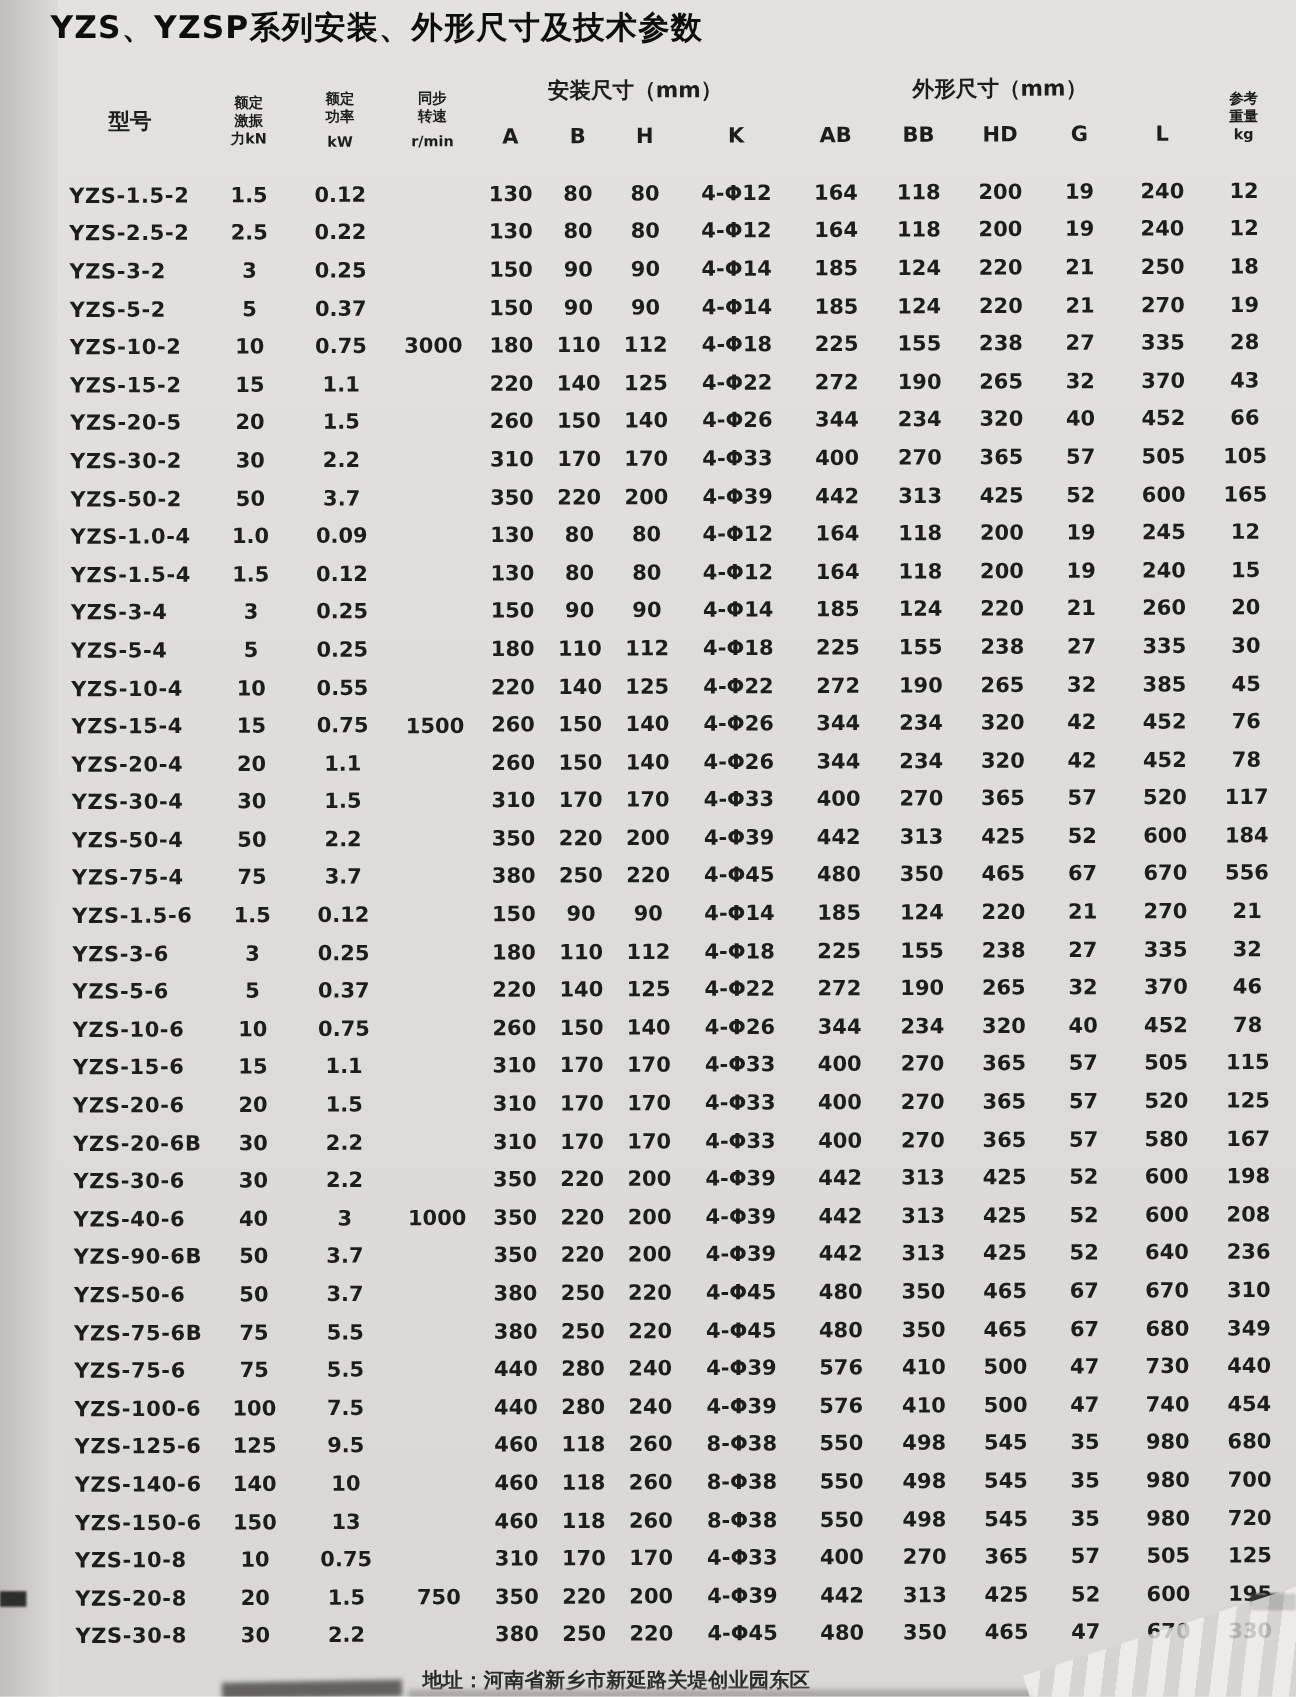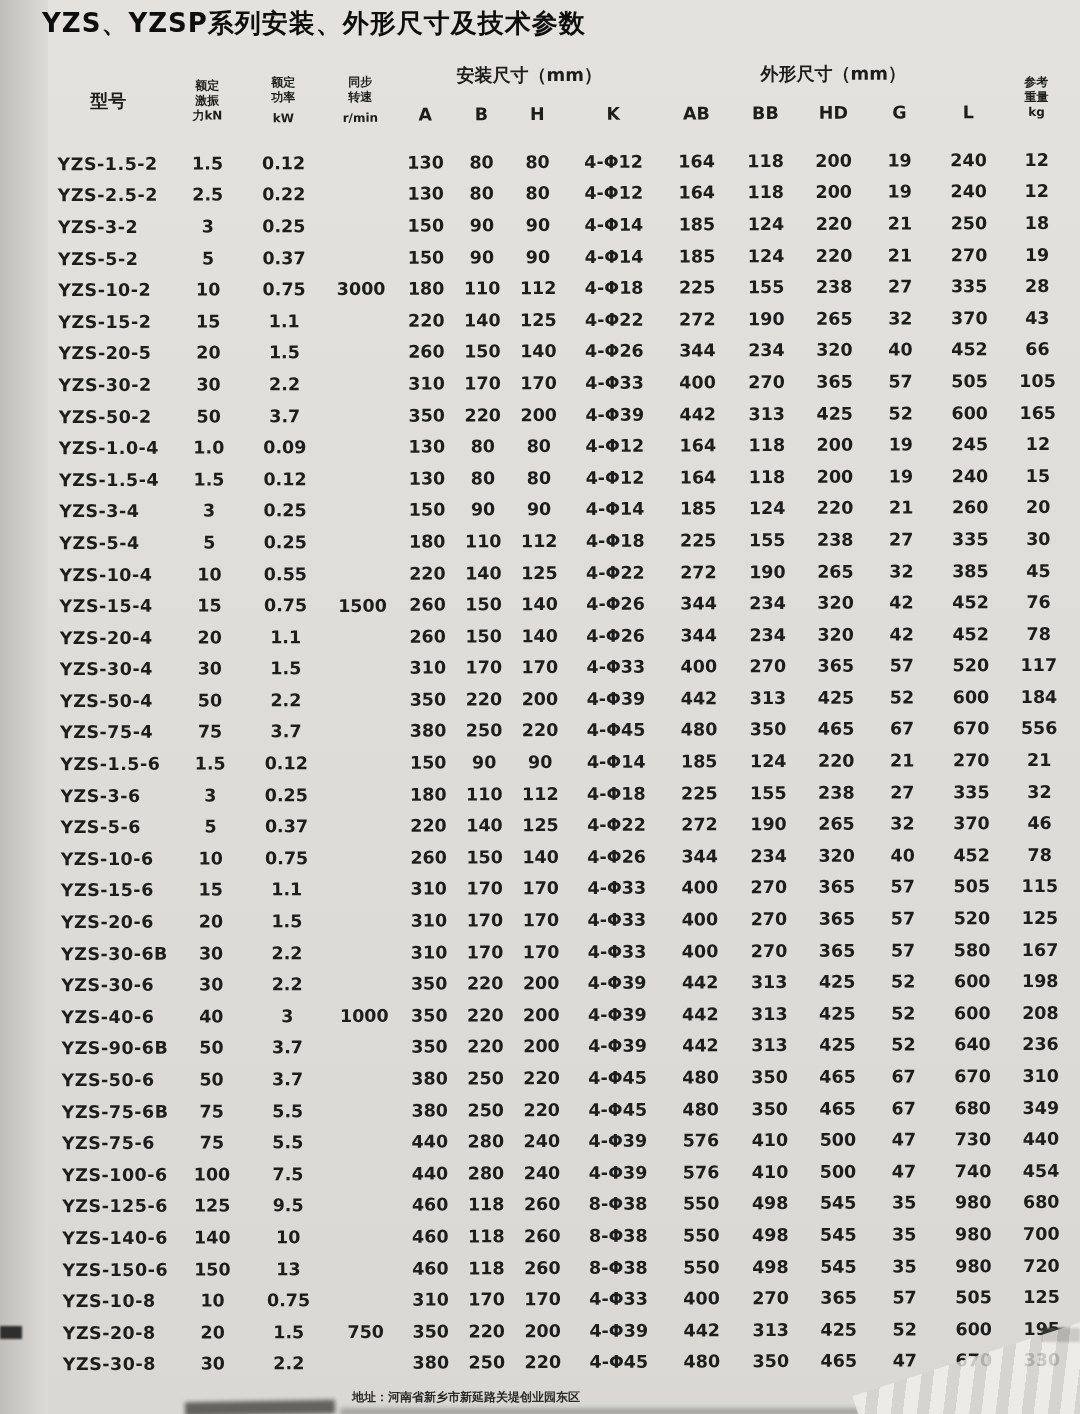--- a/index.html
+++ b/index.html
@@ -45,21 +45,21 @@
   thead .grp th { height:46px; vertical-align:middle; font-size:18px; }
   thead .sub th { height:42px; vertical-align:top; padding-top:6px; }
   thead th.multiline { line-height:1.25; font-size:12px; }
   thead th .unit { display:block; margin-top:6px;text-align:center; }
   tbody td { height:31.6px; }
   tbody td.model { text-align:left; padding-left:12px; letter-spacing:.5px; }
   tbody td.speed span { display:inline-block; }
   tbody td.speed.straddle span { position:relative; top:32px; }
   .footer-address {
     position:absolute; left:352px; top:1389px;
-    font-size:12px; font-weight:700; color:#2a2a28; white-space:nowrap;
+    font-size:17px; font-weight:700; color:#2a2a28; white-space:nowrap;
   }
 </style>
 </head>
 <body>
 
 <div class="page">
   <div class="edge-left"></div>
 
   <div class="title">YZS、YZSP系列安装、外形尺寸及技术参数</div>
 
@@ -514,21 +514,21 @@
             <td><span>170</span></td>
             <td><span>4-Φ33</span></td>
             <td><span>400</span></td>
             <td><span>270</span></td>
             <td><span>365</span></td>
             <td><span>57</span></td>
             <td><span>520</span></td>
             <td><span>125</span></td>
           </tr>
           <tr>
-            <td class="model"><span>YZS-30-6B</span></td>
+            <td class="model"><span>YZS-20-6B</span></td>
             <td><span>30</span></td>
             <td><span>2.2</span></td>
             <td class="speed"><span></span></td>
             <td><span>310</span></td>
             <td><span>170</span></td>
             <td><span>170</span></td>
             <td><span>4-Φ33</span></td>
             <td><span>400</span></td>
             <td><span>270</span></td>
             <td><span>365</span></td>

